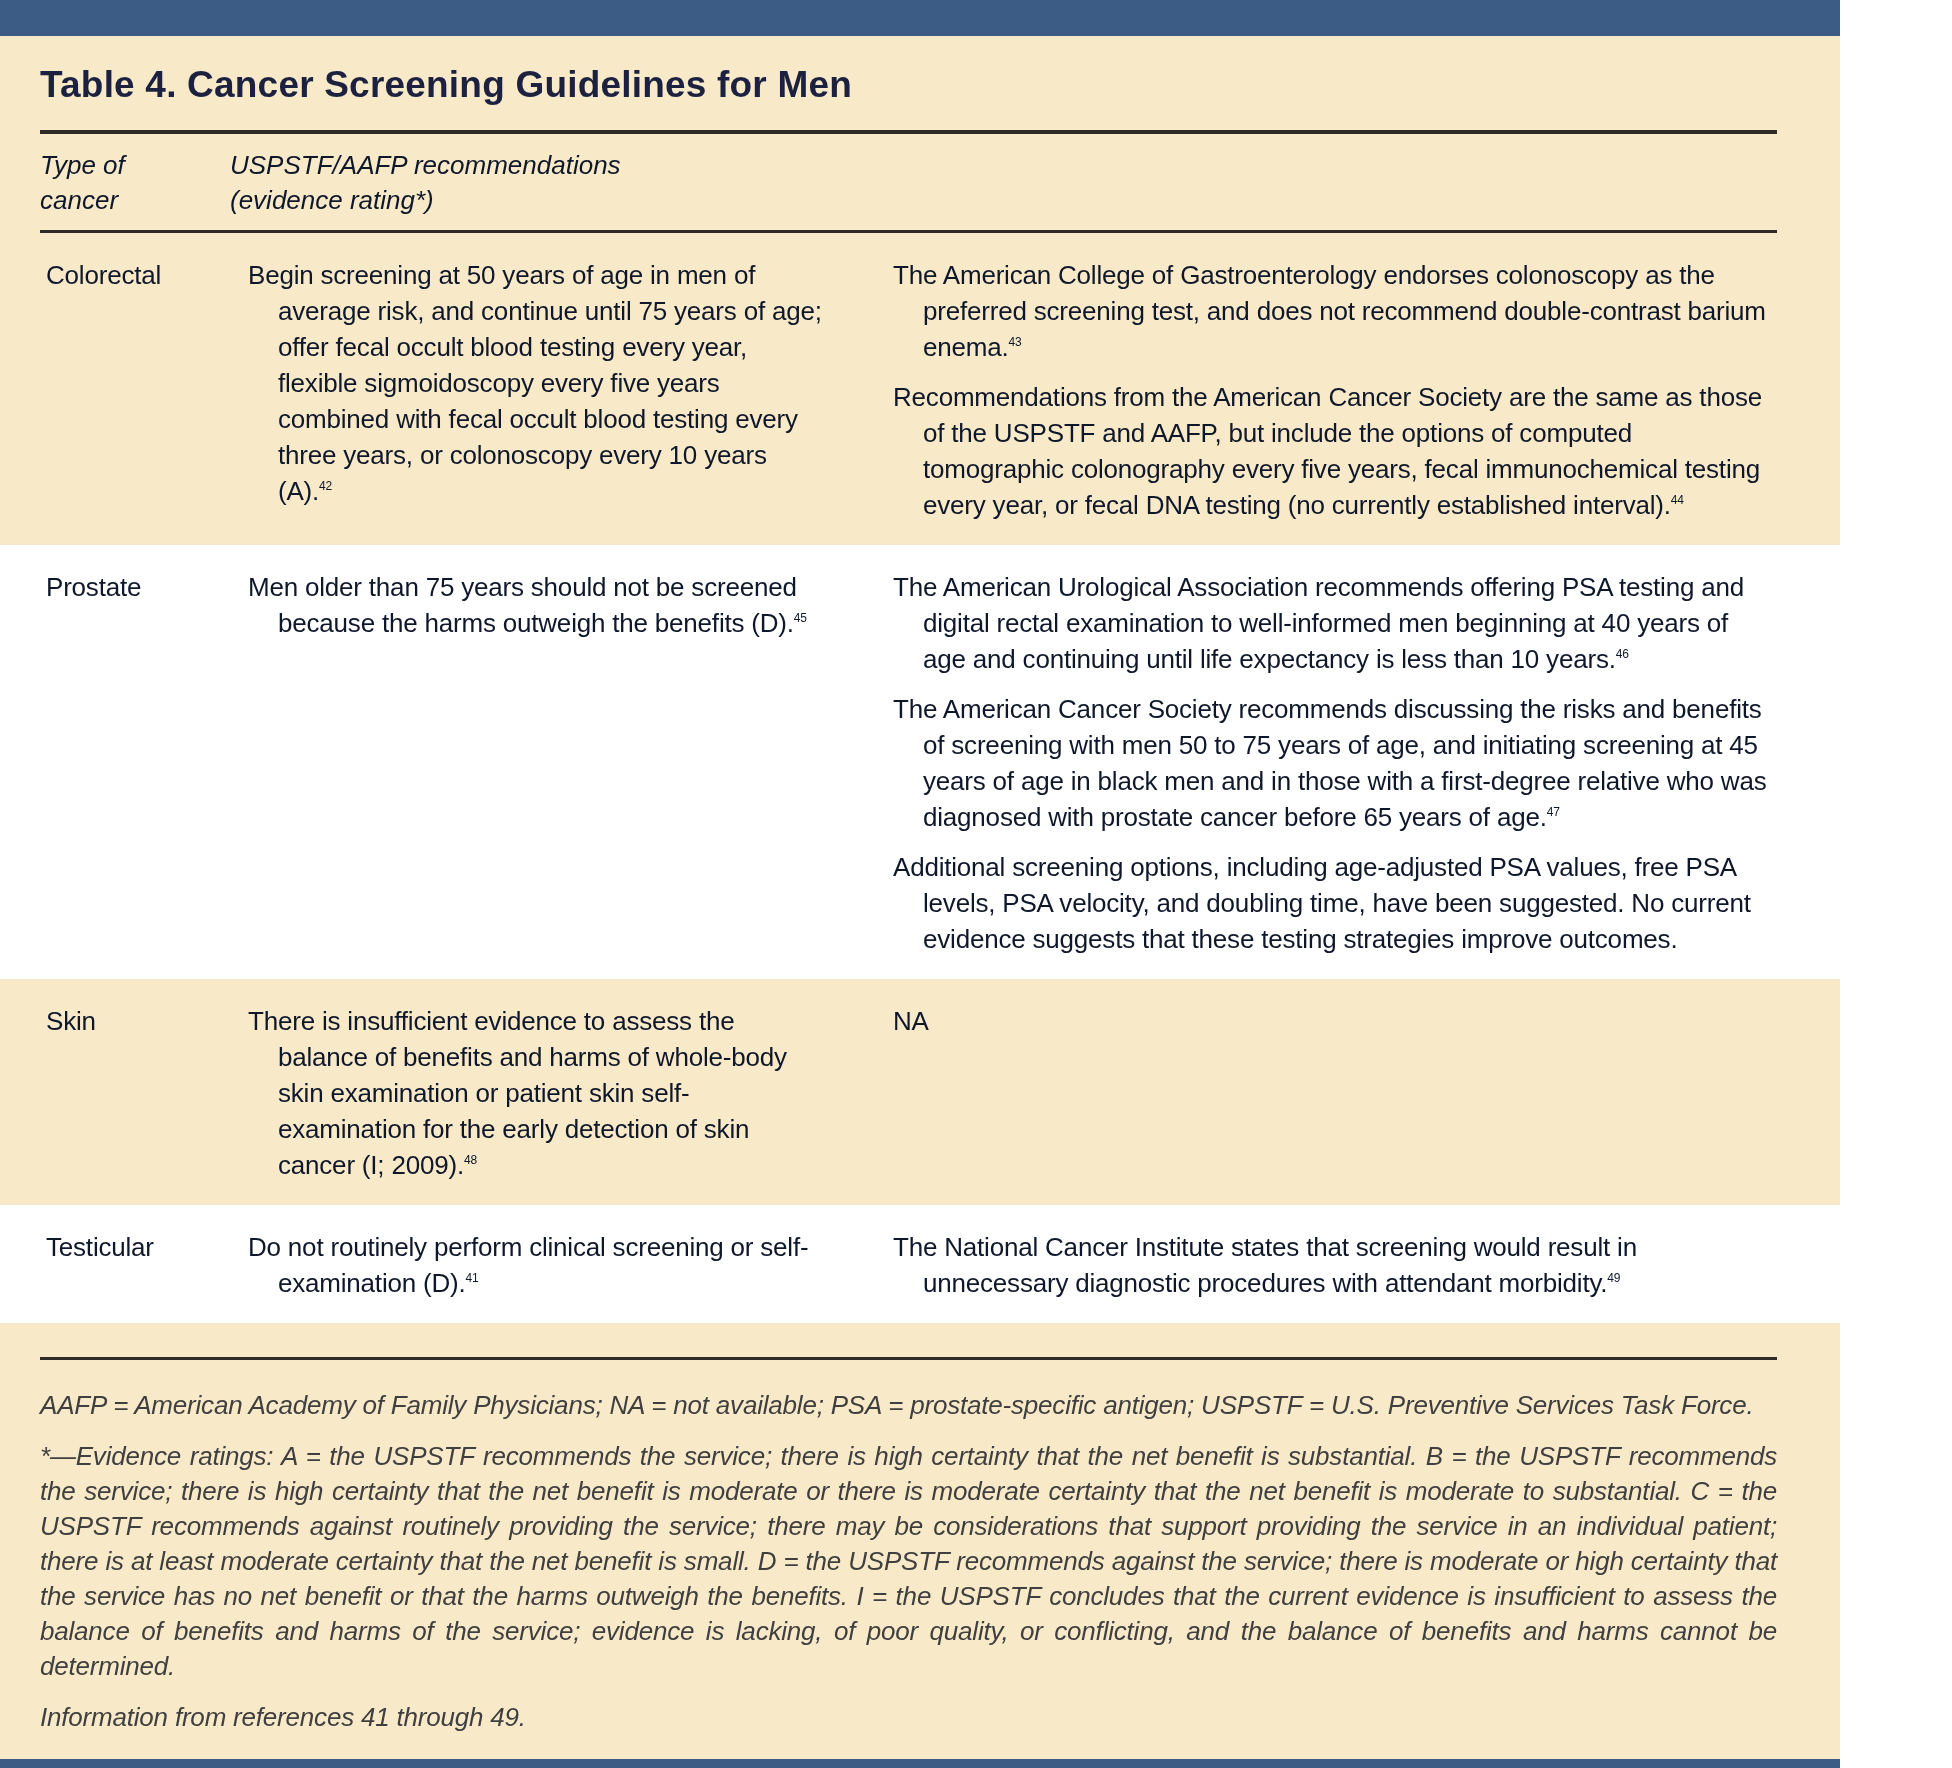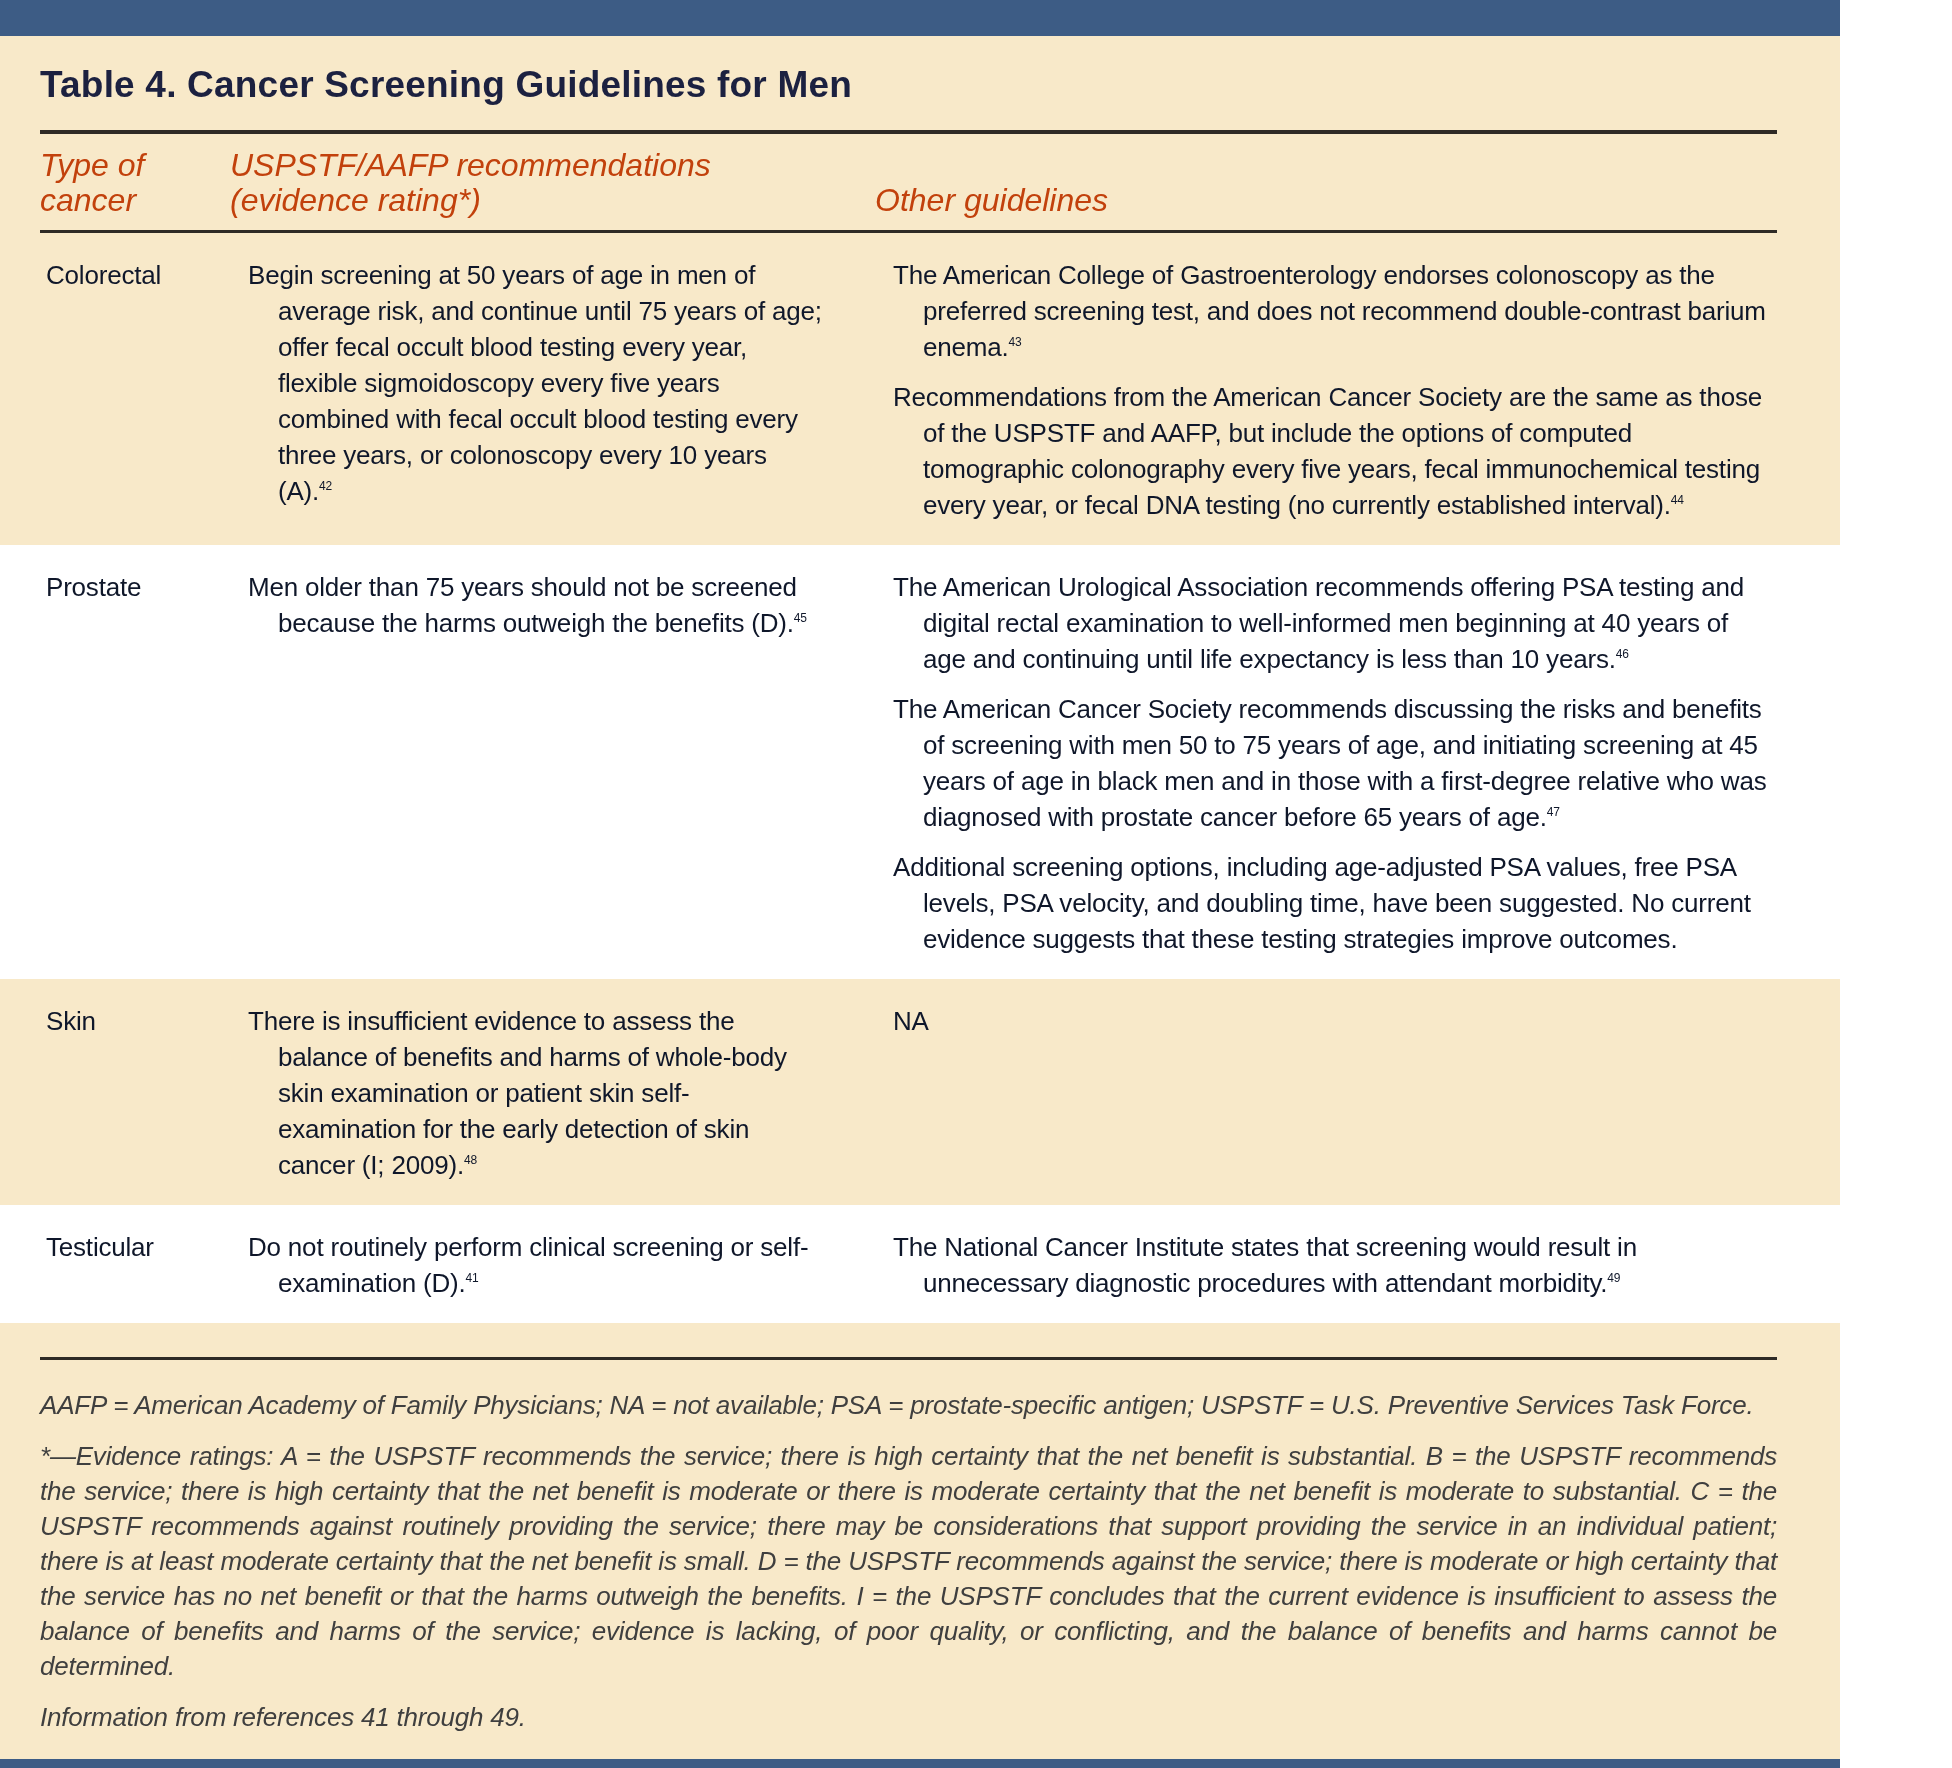--- a/index.html
+++ b/index.html
@@ -13,21 +13,21 @@
   .title {
     font-size: 37px; font-weight: bold; color: #1c2140;
     margin: 28px 63px 24px 40px; letter-spacing: 0.2px;
   }
   .inner { margin: 0 63px 0 40px; }
   .rule { border-top: 4px solid #2f2b26; height: 0; }
   .rule.thin { border-top-width: 3px; }
   .hdr-grid {
     display: grid; grid-template-columns: 190px 645px 1fr;
     align-items: end; padding: 14px 0 12px;
-    font-style: italic; font-size: 32px; line-height: 35px; color: #c2410c;
+    font-style: italic; font-size: 26px; line-height: 35px; color: #0f172a;
   }
   .hdr-c1 { max-width: 120px; }
   .hdr-c2 { max-width: 500px; }
   .trow {
     display: grid; grid-template-columns: 190px 645px 1fr;
     padding: 24px 63px 22px 46px;
     font-size: 26px; line-height: 36px; color: #0f172a;
     letter-spacing: -0.2px;
   }
   .trow.white { background: #ffffff; }
@@ -51,21 +51,20 @@
 
   <div class="top-bar"></div>
 
   <div class="title">Table 4. Cancer Screening Guidelines for Men</div>
 
   <div class="inner">
     <div class="rule"></div>
     <div class="hdr-grid">
       <div class="hdr-c1">Type of cancer</div>
       <div class="hdr-c2">USPSTF/AAFP recommendations (evidence rating*)</div>
-      <div class="hdr-c3">Other guidelines</div>
     </div>
     <div class="rule thin"></div>
   </div>
 
   <div class="trow">
     <div class="cell-type">Colorectal</div>
     <div class="cell-uspstf">
       <p class="para"><span>Begin screening at 50 years of age in men of average risk, and continue until 75 years of age; offer fecal occult blood testing every year, flexible sigmoidoscopy every five years combined with fecal occult blood testing every three years, or colonoscopy every 10 years (A).</span><sup>42</sup></p>
     </div>
     <div class="cell-other">

